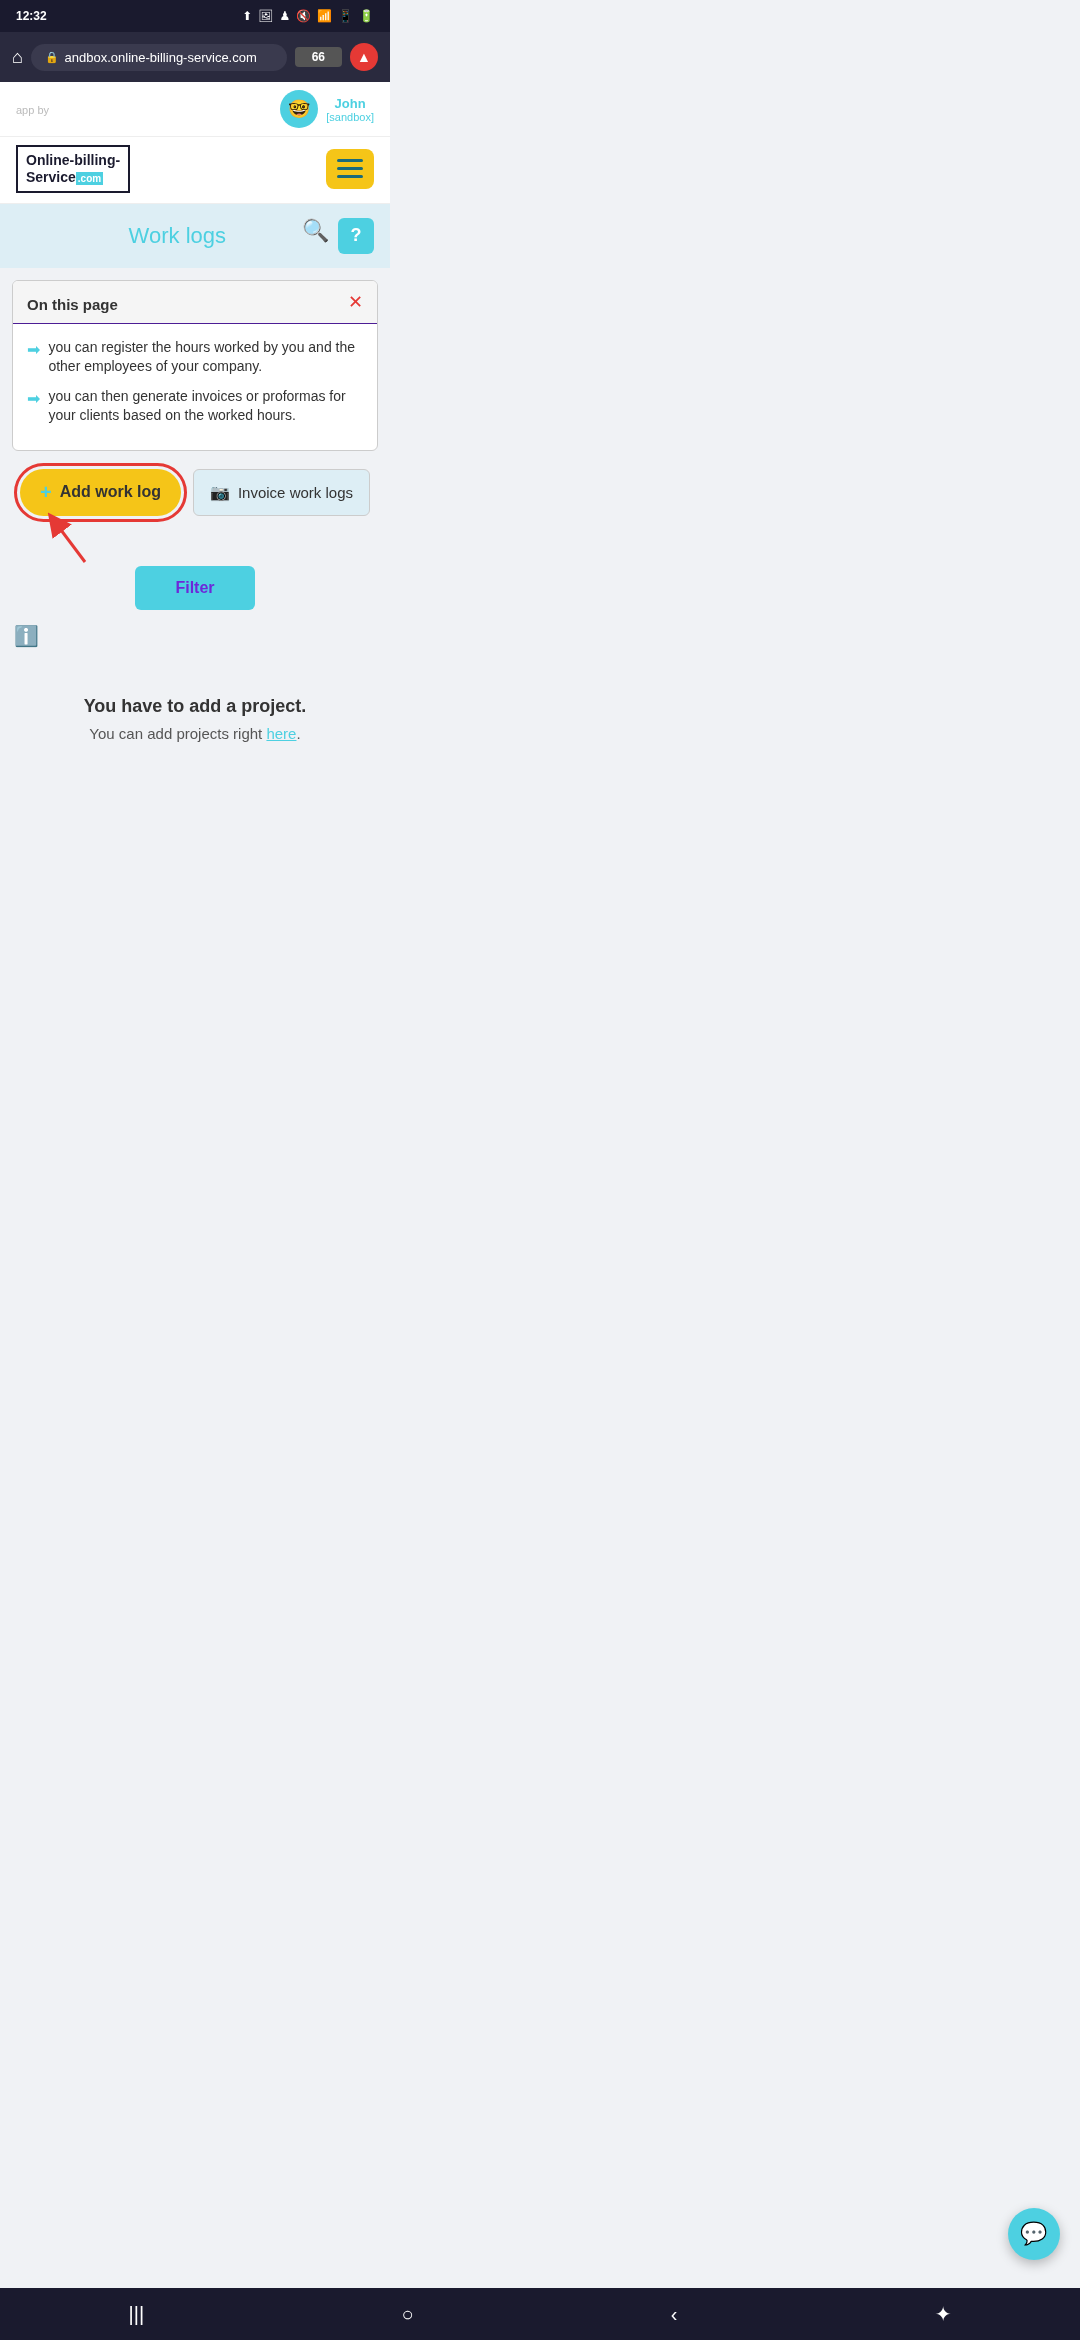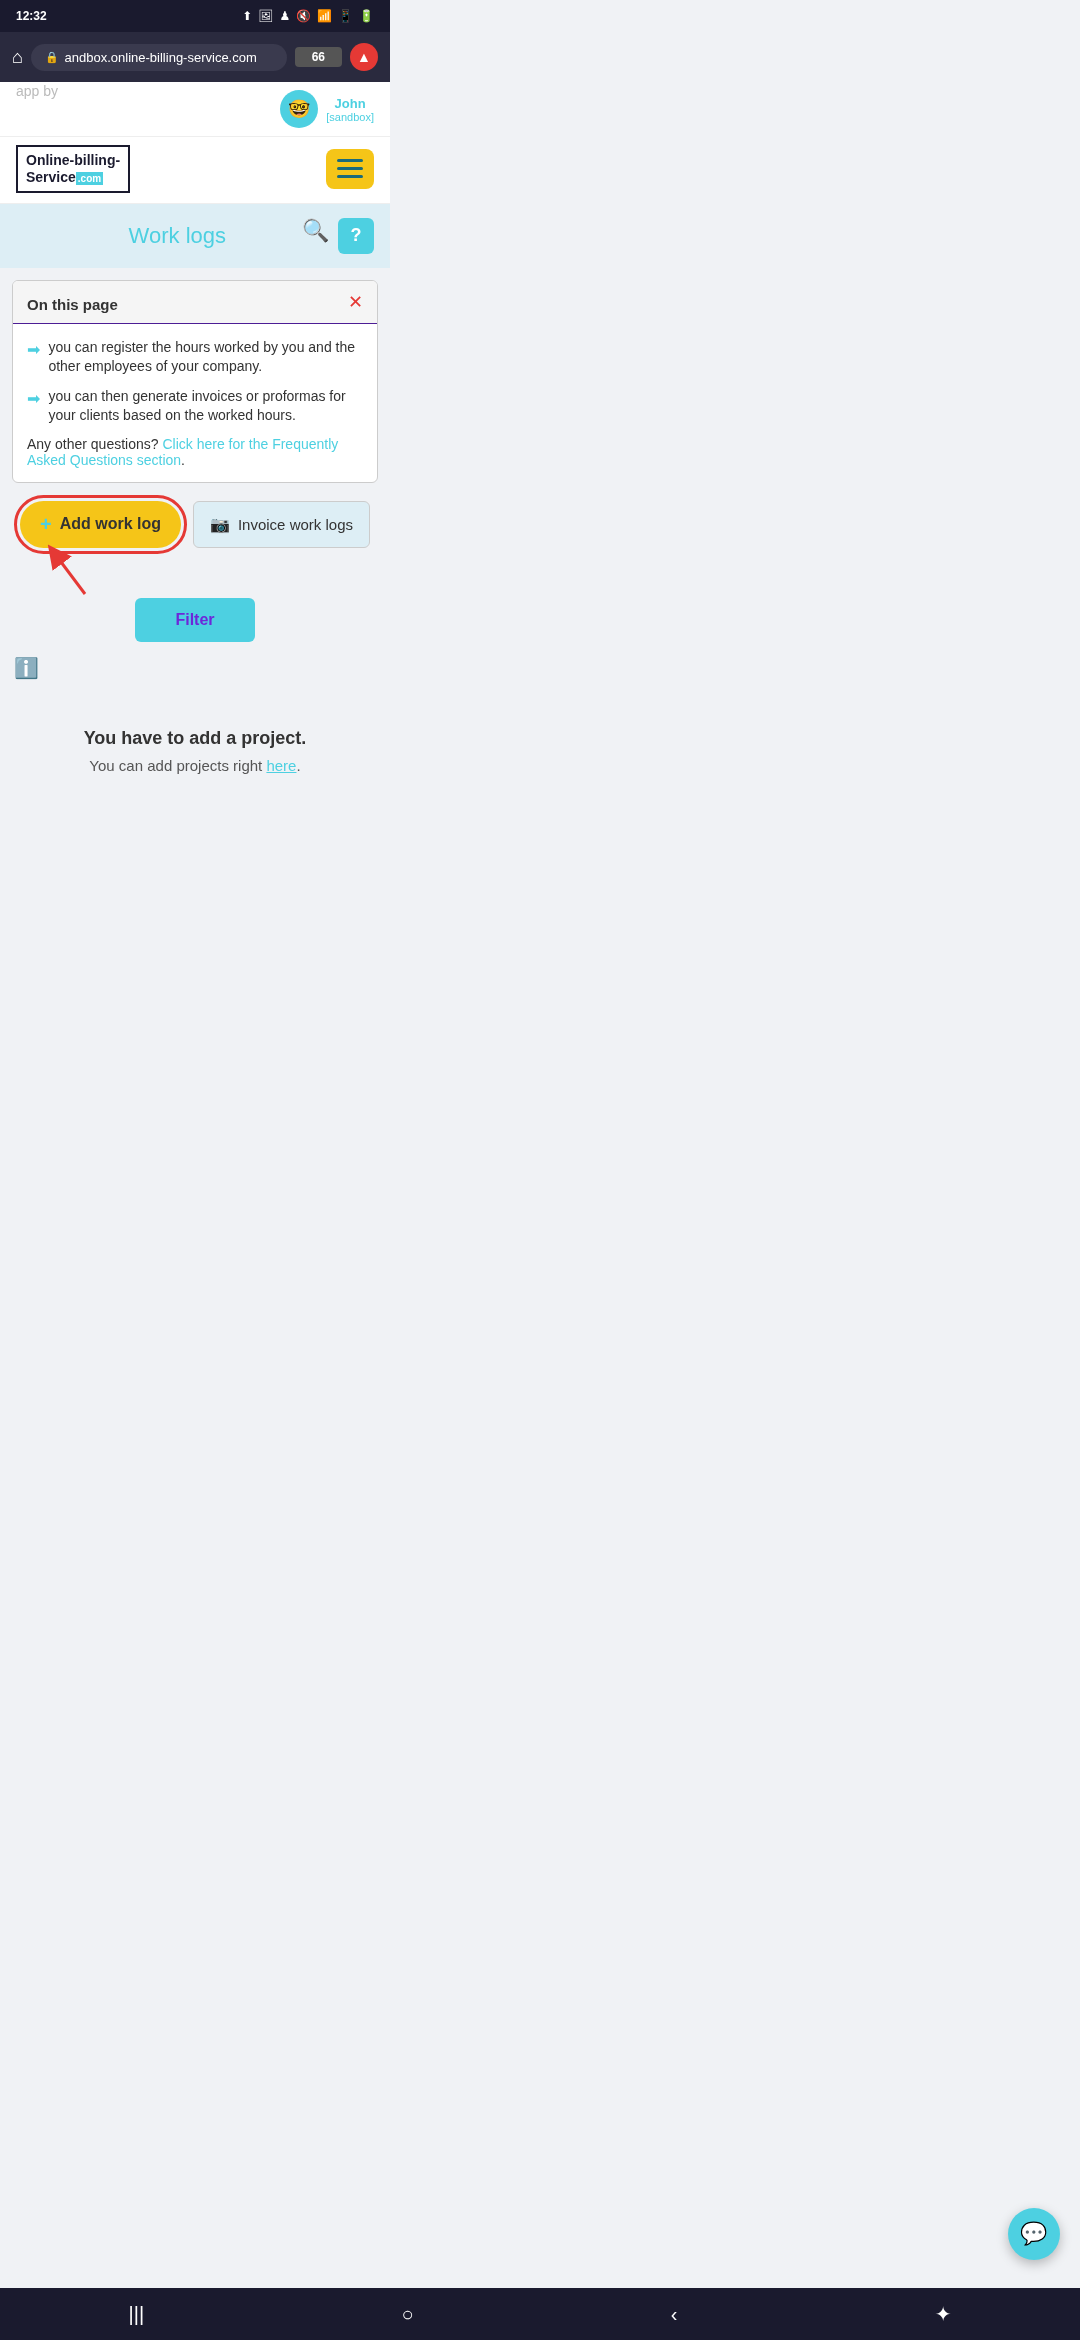--- a/index.html
+++ b/index.html
@@ -417,21 +417,21 @@
     <span class="browser-lock-icon">🔒</span>
     <span class="browser-url-text">andbox.online-billing-service.com</span>
   </div>
   <div class="browser-tab-btn">66</div>
   <div class="browser-action-btn">
     <span>▲</span>
   </div>
 </div>
 
 <div style="background:white; padding: 8px 16px; display:flex; justify-content:space-between; align-items:center; border-bottom:1px solid #eee; position:relative;">
-  <span style="font-size:14px; color:#bbb; position:absolute; top:1px; left:16px;">app by</span>
+  <span style="font-size:11px; color:#bbb; position:absolute; top:22px; left:16px;">app by</span>
 
   <div style="width:40px;"></div>
   <div class="header-right">
     <div class="user-avatar">🤓</div>
     <div class="user-info">
       <div class="user-name">John</div>
       <div class="user-role">[sandbox]</div>
     </div>
   </div>
 </div>
@@ -466,24 +466,20 @@
   </div>
   <div class="info-box-body">
     <div class="info-item">
       <span class="info-arrow">➡</span>
       <span>you can register the hours worked by you and the other employees of your company.</span>
     </div>
     <div class="info-item">
       <span class="info-arrow">➡</span>
       <span>you can then generate invoices or proformas for your clients based on the worked hours.</span>
     </div>
-    <p class="info-faq-text">
-      <span>Any other questions?</span>
-      <a href="#" class="faq-link">Click here for the Frequently Asked Questions section</a><span>.</span>
-    </p>
   </div>
 </div>
 
 <div class="action-buttons">
   <div class="add-worklog-btn-wrapper" style="position:relative;">
     <button class="add-worklog-btn">
       <span class="add-icon">+</span>
       <span>Add work log</span>
     </button>
 

